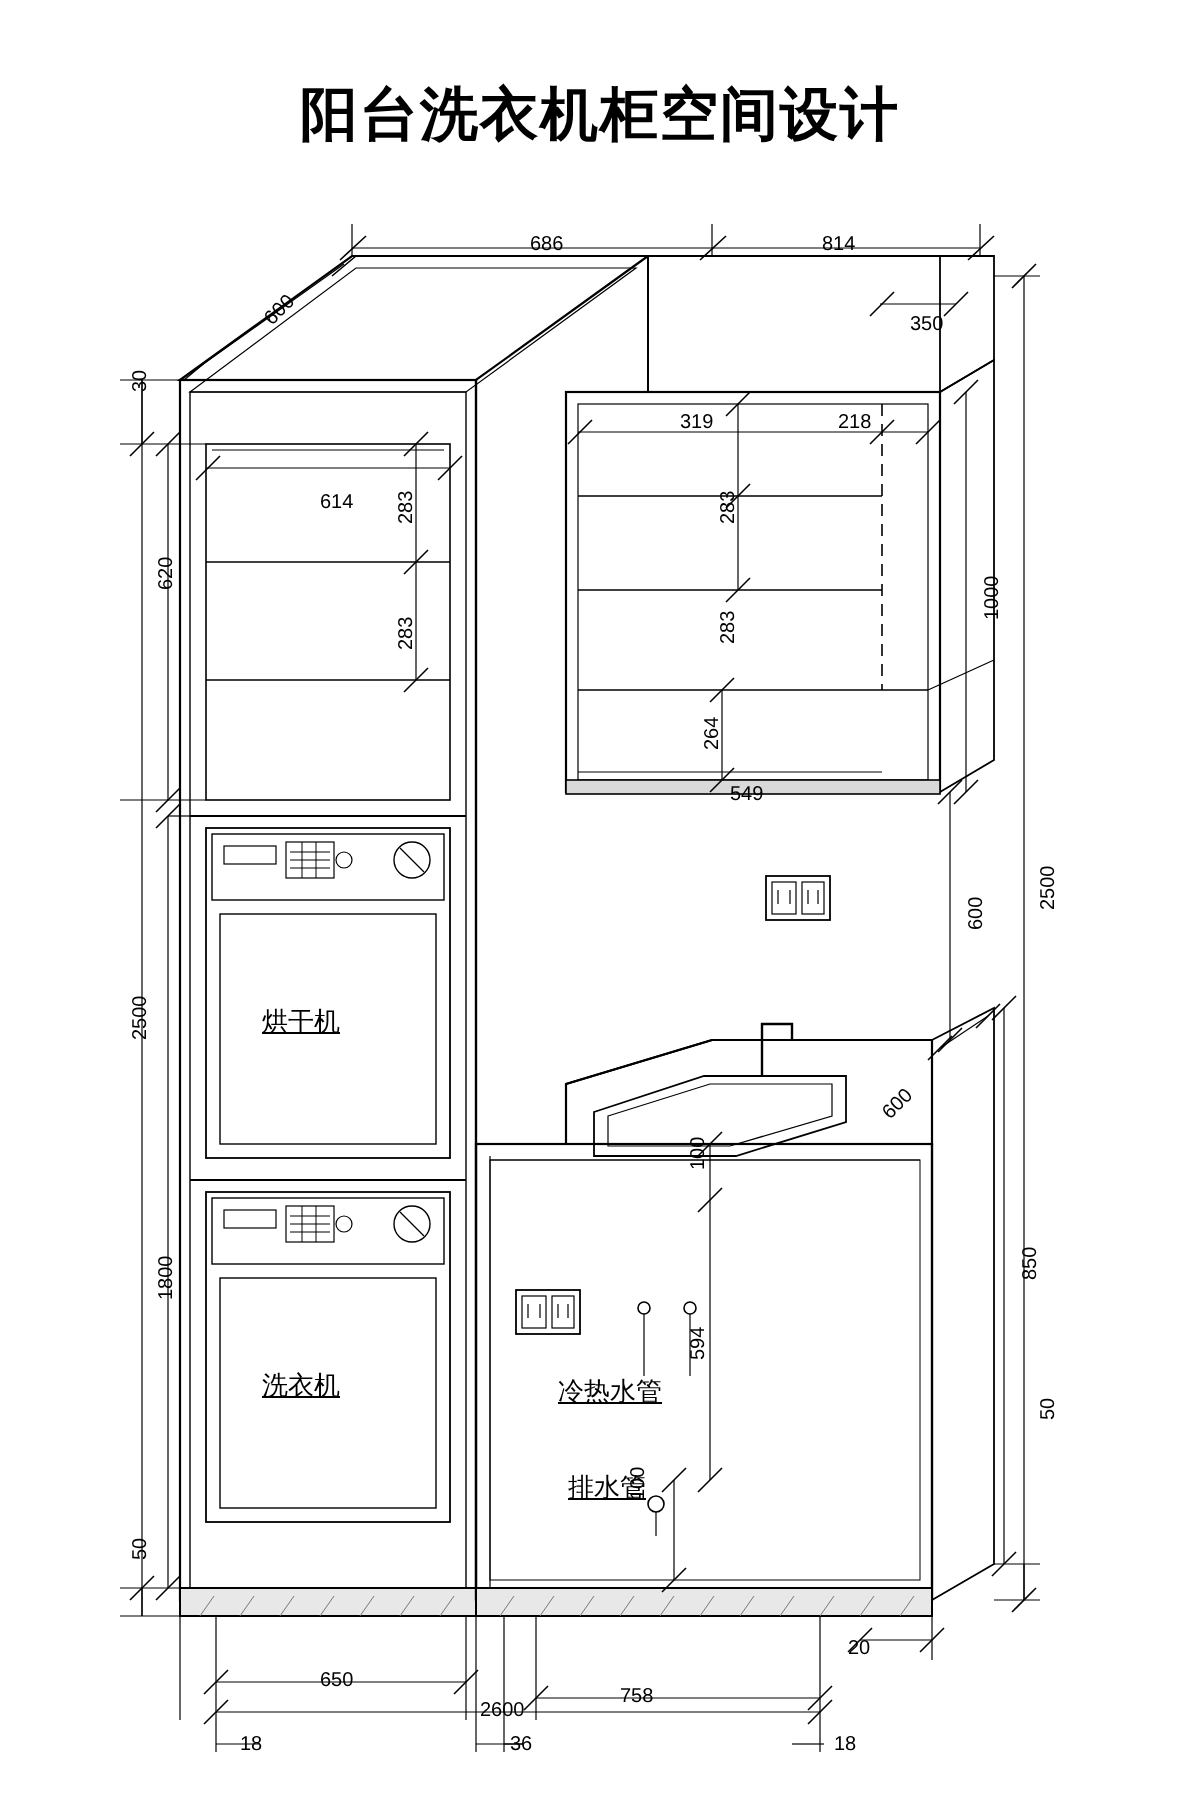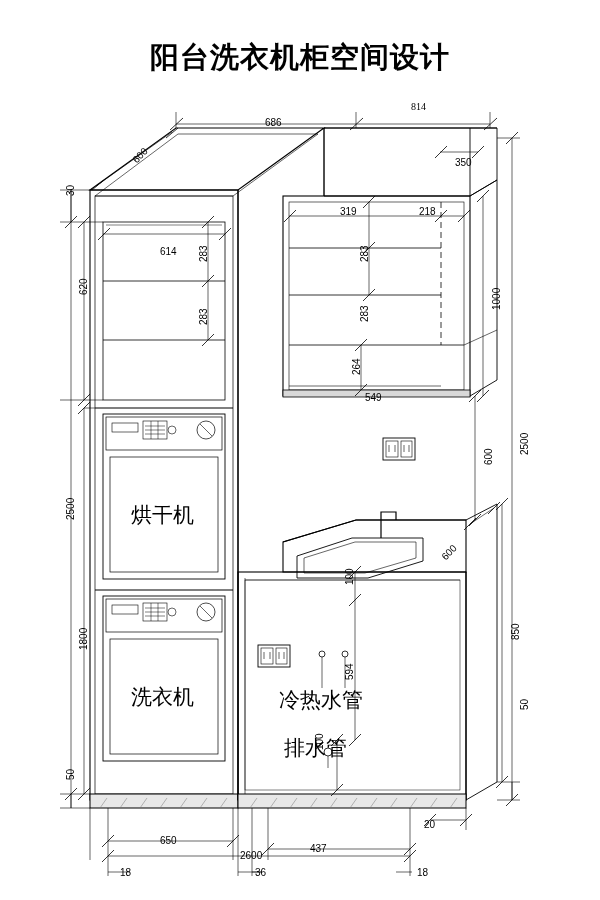--- a/index.html
+++ b/index.html
@@ -13,21 +13,21 @@
     position:absolute;left:0;top:38px;width:600px;text-align:center;
     font-size:29px;font-weight:bold;letter-spacing:1px;
     font-family:"DejaVu Sans","Liberation Sans",sans-serif;
   }
   svg{position:absolute;left:0;top:0;width:600px;height:900px;}
   .lbl{
     position:absolute;font-size:10px;line-height:1;
     font-family:"Liberation Sans","DejaVu Sans",sans-serif;
     white-space:nowrap;
   }
-  .lbl.big{font-size:21px;font-family:"DejaVu Sans",sans-serif;}
+  .lbl.big{font-size:13px;font-family:"DejaVu Sans",sans-serif;text-decoration:underline;}
 </style>
 </head>
 <body>
 
 <div id="stage">
 
   <div id="title">阳台洗衣机柜空间设计</div>
 
   <svg viewBox="0 0 600 900">
     <g stroke="#000" fill="none" stroke-width="1.1">
@@ -341,21 +341,21 @@
     </g>
   </svg>
 
   <div class="lbl big" style="left:131px;top:505px;">烘干机</div>
   <div class="lbl big" style="left:131px;top:687px;">洗衣机</div>
   <div class="lbl big" style="left:279px;top:690px;">冷热水管</div>
   <div class="lbl big" style="left:284px;top:738px;">排水管</div>
 
   <div id="dims">
       <div class="lbl" style="left: 265px; top: 118px;">686</div>
-      <div class="lbl" style="left: 411px; top: 102px; font-family: Liberation Serif, serif;">814</div>
+      <div class="lbl" style="left: 411px; top: 118px;">814</div>
       <div class="lbl" style="left: 131px; top: 158px; transform-origin: 0px 0px; transform: rotate(-45deg);">600</div>
       <div class="lbl" style="left: 455px; top: 158px;">350</div>
       <div class="lbl" style="left: 66px; top: 196px; transform-origin: 0px 0px; transform: rotate(-90deg);">30</div>
       <div class="lbl" style="left: 340px; top: 207px;">319</div>
       <div class="lbl" style="left: 419px; top: 207px;">218</div>
       <div class="lbl" style="left: 160px; top: 247px; text-align: center;">614</div>
       <div class="lbl" style="left: 199px; top: 262px; transform-origin: 0px 0px; transform: rotate(-90deg);">283</div>
       <div class="lbl" style="left: 360px; top: 262px; transform-origin: 0px 0px; transform: rotate(-90deg);">283</div>
       <div class="lbl" style="left: 79px; top: 295px; transform-origin: 0px 0px; transform: rotate(-90deg);">620</div>
       <div class="lbl" style="left: 199px; top: 325px; transform-origin: 0px 0px; transform: rotate(-90deg);">283</div>
@@ -369,19 +369,19 @@
       <div class="lbl" style="left: 440px; top: 555px; transform-origin: 0px 0px; transform: rotate(-45deg);">600</div>
       <div class="lbl" style="left: 79px; top: 650px; transform-origin: 0px 0px; transform: rotate(-90deg);">1800</div>
       <div class="lbl" style="left: 345px; top: 585px; transform-origin: 0px 0px; transform: rotate(-90deg);">100</div>
       <div class="lbl" style="left: 511px; top: 640px; transform-origin: 0px 0px; transform: rotate(-90deg);">850</div>
       <div class="lbl" style="left: 345px; top: 680px; transform-origin: 0px 0px; transform: rotate(-90deg);">594</div>
       <div class="lbl" style="left: 520px; top: 710px; transform-origin: 0px 0px; transform: rotate(-90deg);">50</div>
       <div class="lbl" style="left: 315px; top: 750px; transform-origin: 0px 0px; transform: rotate(-90deg);">100</div>
       <div class="lbl" style="left: 66px; top: 780px; transform-origin: 0px 0px; transform: rotate(-90deg);">50</div>
       <div class="lbl" style="left: 424px; top: 820px;">20</div>
       <div class="lbl" style="left: 160px; top: 836px;">650</div>
-      <div class="lbl" style="left: 310px; top: 844px;">437</div>
+      <div class="lbl" style="left: 310px; top: 844px;">758</div>
       <div class="lbl" style="left: 240px; top: 851px;">2600</div>
       <div class="lbl" style="left: 120px; top: 868px;">18</div>
       <div class="lbl" style="left: 255px; top: 868px;">36</div>
       <div class="lbl" style="left: 417px; top: 868px;">18</div>
     </div>
 </div>
 
 </body></html>

